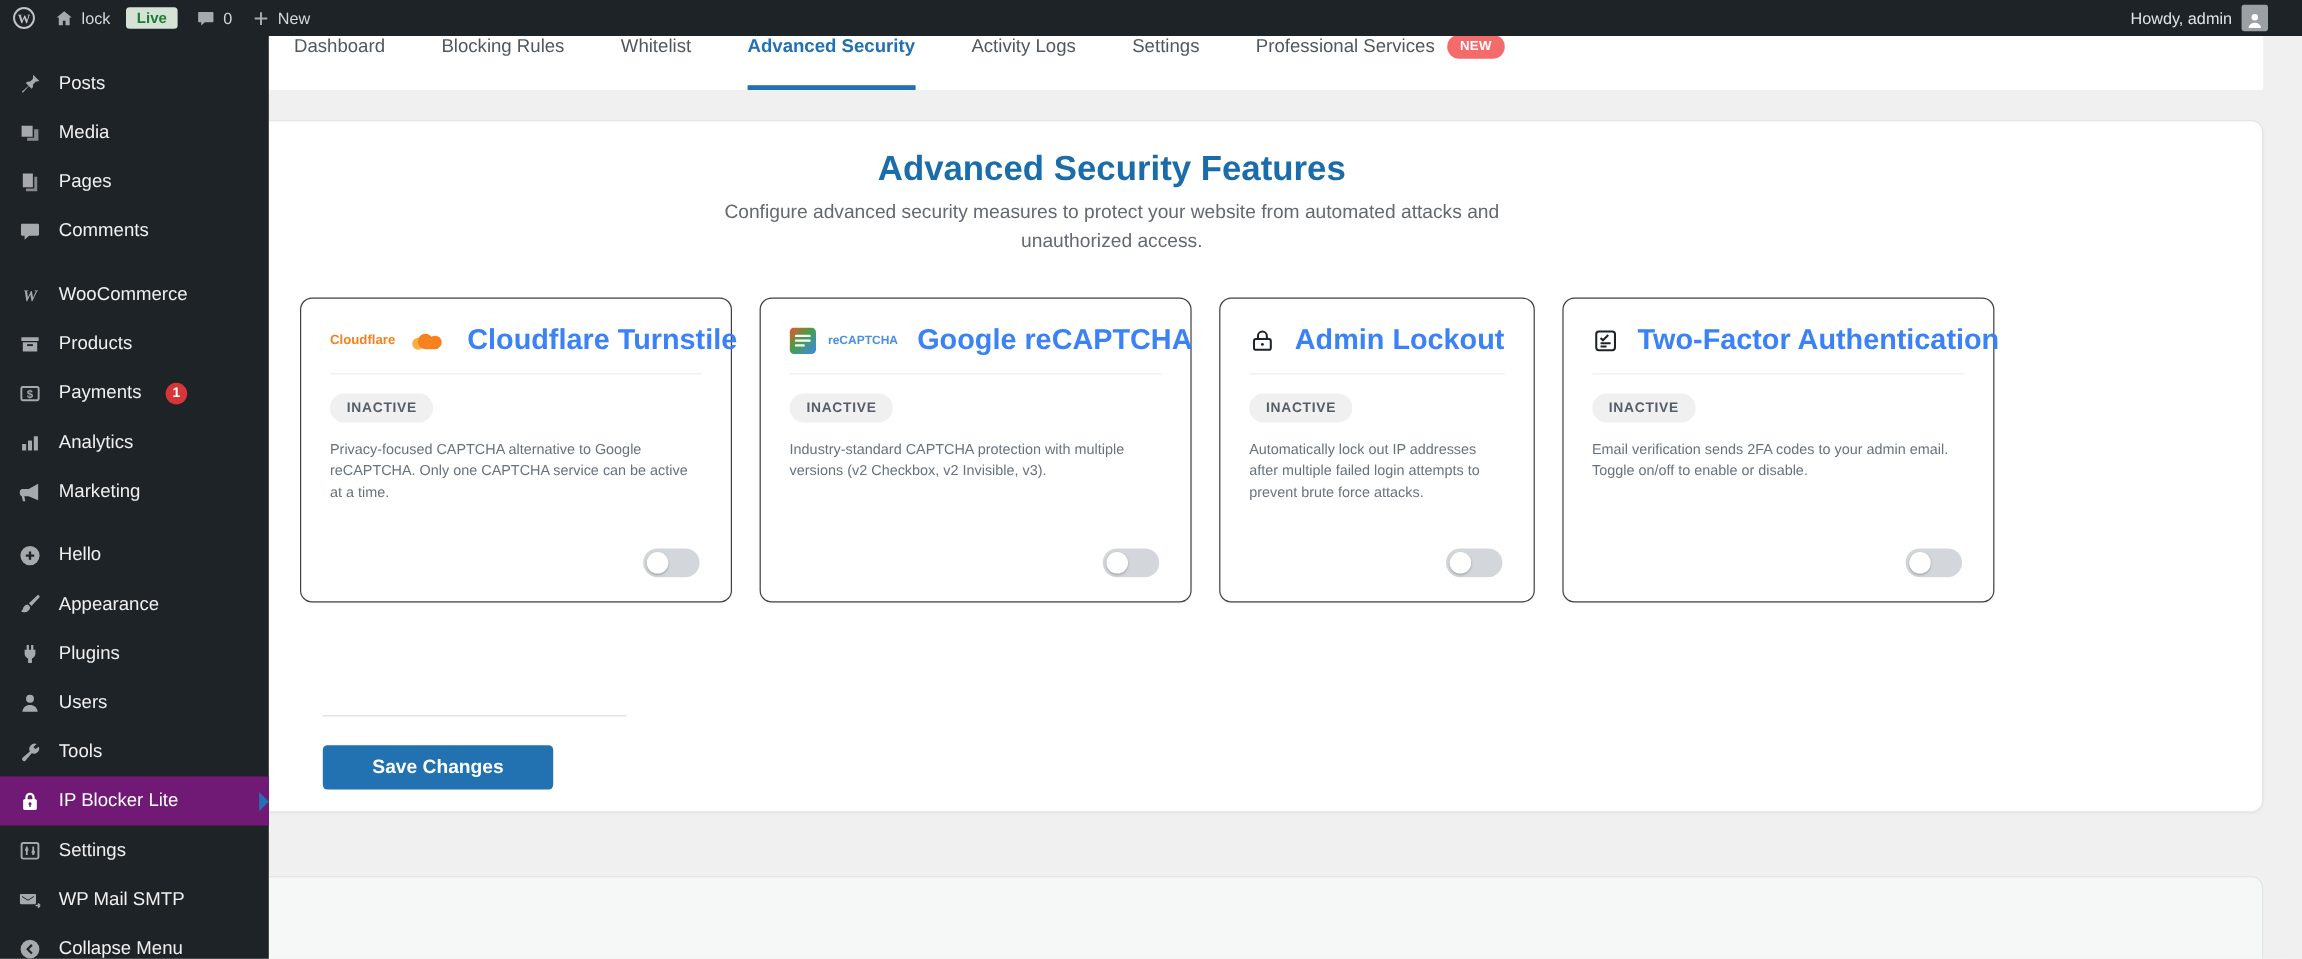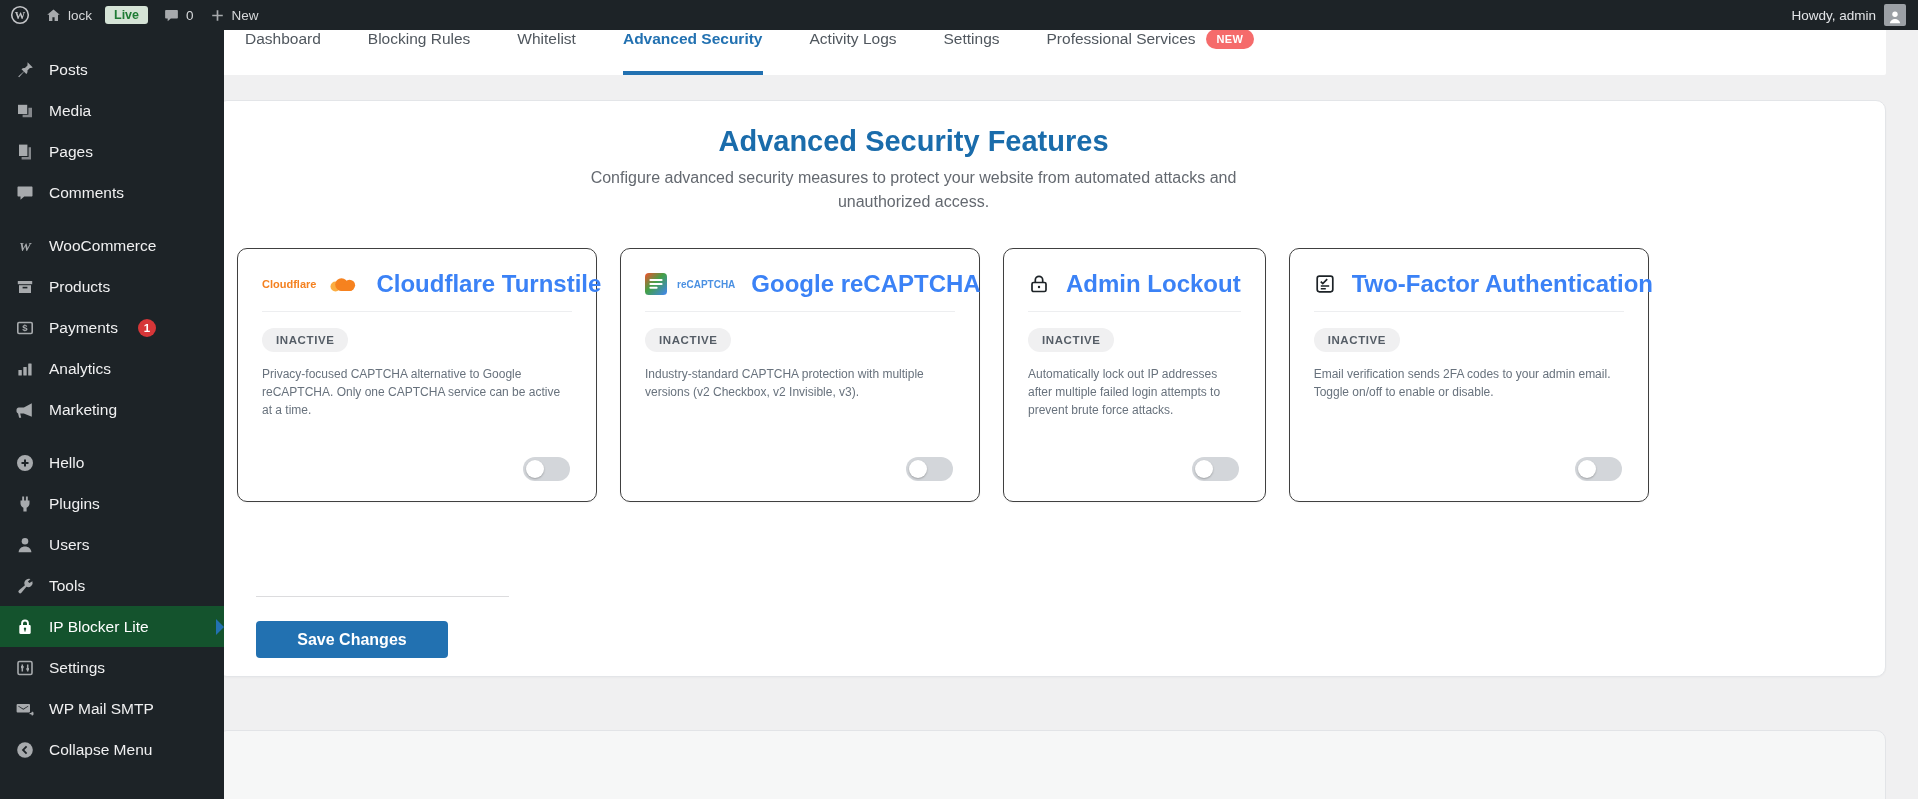--- a/index.html
+++ b/index.html
@@ -17,37 +17,37 @@
     font-size:13.5px;z-index:20;
   }
   .ab-left{display:flex;align-items:center;gap:15px;padding-left:10px}
   .ab-item{display:flex;align-items:center;gap:6px;color:#d6d8da;cursor:pointer}
   .ab-item svg{width:17px;height:17px;color:#a7aaad}
   .wp-logo svg{width:20px;height:20px;color:#c3c4c7}
   .live-badge{
     background:#d5e3d6;color:#1e7a34;font-weight:bold;font-size:12.5px;
     padding:2px 9px;border-radius:3px;margin-left:-2px;
   }
-  .ab-right{margin-left:auto;display:flex;align-items:center;gap:8px;padding-right:12px;color:#e2e4e7}
+  .ab-right{margin-left:auto;display:flex;align-items:center;gap:8px;padding-right:28px;color:#e2e4e7}
   .avatar{width:22px;height:22px;background:#9ba0a5;border-radius:2px;overflow:hidden;display:flex;align-items:flex-end;justify-content:center;cursor:pointer}
   .avatar svg{width:18px;height:18px}
   
   .sidebar{
     position:fixed;top:30px;left:0;width:224px;height:769px;
     background:#1d2327;padding-top:19px;box-sizing:border-box;
     font-size:15.5px;z-index:10;
   }
   .side-item{
     display:flex;align-items:center;gap:13px;height:41px;padding-left:14px;
     color:#f0f0f1;position:relative;cursor:pointer;text-decoration:none;
   }
   .side-item.section-start{margin-top:12px}
   .side-icon{width:22px;display:flex;justify-content:center;color:#a7aaad}
   .side-icon svg{width:20px;height:20px}
-  .side-item.active{background:#14532d;color:#fff}
+  .side-item.active{background:#701a75;color:#fff}
   .side-item.active .side-icon{color:#fff}
   .side-item.active::after{
     content:"";position:absolute;right:-8px;top:50%;margin-top:-8px;
     border:8px solid transparent;border-left-color:#2271b1;
   }
   .side-badge{
     margin-left:7px;background:#d63638;color:#fff;border-radius:50%;
     min-width:18px;height:18px;display:inline-flex;align-items:center;justify-content:center;
     font-size:11.5px;font-weight:bold;
   }
@@ -63,21 +63,21 @@
   }
   .tab.active{color:#2271b1;font-weight:bold;border-bottom-color:#2271b1}
   .tab-badge{
     background:#f56b6b;color:#fff;font-size:11px;font-weight:bold;
     padding:4px 11px;border-radius:999px;letter-spacing:.3px;
   }
   .main-card{
     margin-top:25px;background:#fff;border:1px solid #e3e5e8;border-radius:10px;
     height:577px;box-sizing:border-box;box-shadow:0 1px 2px rgba(0,0,0,.03);
   }
-  .main-inner{margin-left:19px;width:1353px;padding-top:24px}
+  .main-inner{margin-left:32px;width:1353px;padding-top:24px}
   .page-title{margin:0;text-align:center;font-size:29px;font-weight:bold;color:#1a6cab}
   .page-subtitle{margin:8px auto 0;text-align:center;max-width:690px;font-size:16px;line-height:1.5;color:#646970}
   
   .cards{display:flex;gap:23px;margin-top:34px}
   .card{
     width:360px;height:254px;box-sizing:border-box;background:#fff;
     border:1px solid #404040;border-radius:10px;padding:20px 24px;
     position:relative;box-shadow:0 1px 2px rgba(0,0,0,.04);
   }
   .card-head{display:flex;align-items:center;gap:10px;min-height:30px}
@@ -254,20 +254,30 @@
         <svg viewBox="0 0 20 20" fill="currentColor">
           <path d="M10 2a8 8 0 110 16 8 8 0 010-16zm1 4.5H9V9H6.5v2H9v2.5h2V11h2.5V9H11z"></path>
         </svg>
       </span>
       <span class="side-label">Hello</span>
 
     </a>
     <a class="side-item">
       <span class="side-icon">
         <svg viewBox="0 0 20 20" fill="currentColor">
+          <path d="M17.8 2.6c.4.4.4 1 0 1.4l-6.6 6.9-2.1-2.1 6.9-6.6c.5-.4 1.4-.4 1.8.4z"></path>
+          <path d="M8.2 9.8l2 2c-.2 2.3-1.9 4.2-4.2 4.5-1.3.2-2.7-.2-3.7-1.1.9-.3 1.6-1 1.8-1.9.3-1.8 1.7-3.3 4.1-3.5z"></path>
+        </svg>
+      </span>
+      <span class="side-label">Appearance</span>
+
+    </a>
+    <a class="side-item">
+      <span class="side-icon">
+        <svg viewBox="0 0 20 20" fill="currentColor">
           <path d="M7.2 2.5h1.9v3.9h1.8V2.5h1.9v3.9h1.7v3.2c0 1.9-1.2 3.5-2.9 4.1v3.8H8.4v-3.8c-1.7-.6-2.9-2.2-2.9-4.1V6.4h1.7z"></path>
         </svg>
       </span>
       <span class="side-label">Plugins</span>
 
     </a>
     <a class="side-item">
       <span class="side-icon">
         <svg viewBox="0 0 20 20" fill="currentColor">
           <circle cx="10" cy="6.3" r="3.3"></circle>

